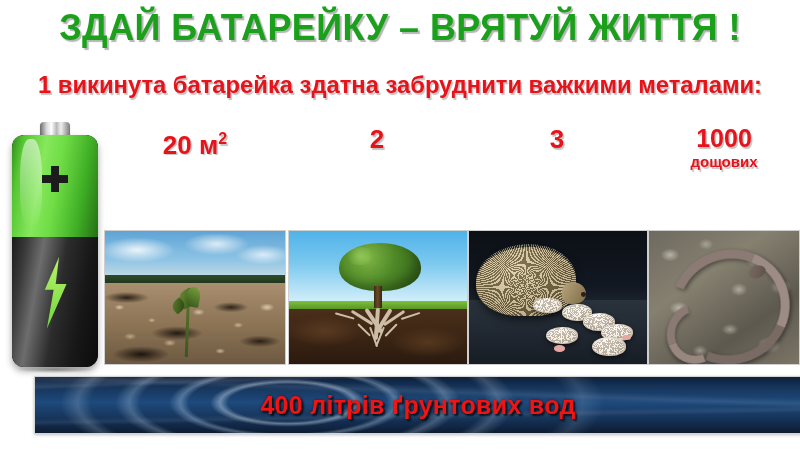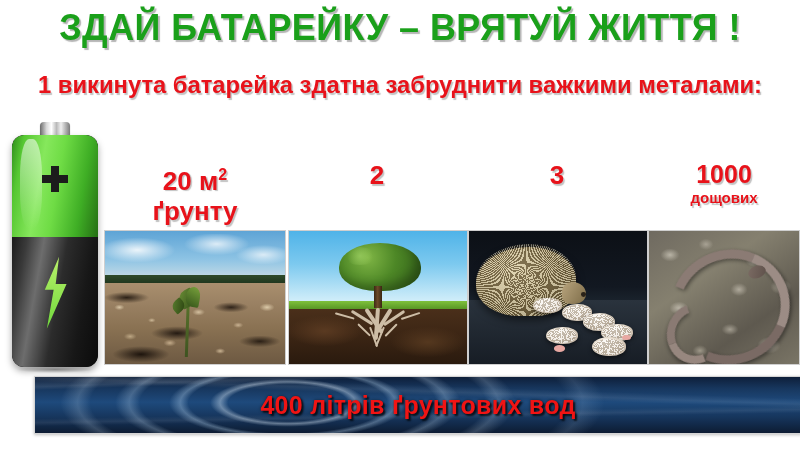--- a/index.html
+++ b/index.html
@@ -91,21 +91,21 @@
   .col-0{left:104px;width:182px;}
   .col-1{left:288px;width:178px;}
   .col-2{left:468px;width:178px;}
   .col-3{left:649px;width:150px;}
 
   .cap{
     text-align:center;color:#e8121a;font-weight:bold;
     text-shadow:1.5px 1.5px 1px rgba(120,120,120,.45);
     white-space:nowrap;
   }
-  .cap .big{display:block;font-size:26px;line-height:30px;margin-top:36px;}
+  .cap .big{display:block;font-size:26px;line-height:30px;}
   .cap .big sup{font-size:16px;}
   .cap .sub{display:block;font-size:26px;line-height:30px;}
   .cap .sm{display:block;font-size:15px;line-height:18px;}
   .col-3 .cap .big{font-size:25px;line-height:29px;}
 
   .photo{
     position:absolute;top:230px;
     border:1px solid #cfcfcf;
     overflow:hidden;background:#888;
   }
@@ -311,21 +311,20 @@
           <i></i>
         </div>
       <div class="bat-bolt"></div>
     </div>
     <div class="bat-shadow"></div>
   </div>
 
   <div class="col col-0">
     <div class="cap">
       <span class="big"><span>20 м</span><sup>2</sup></span>
-      <span class="sub">ґрунту</span>
     </div>
   </div>
   <div class="photo p0">
     <div class="ph">
       <div class="soil-sky"></div>
       <div class="soil-clouds"></div>
       <div class="soil-trees"></div>
       <div class="soil-ground"></div>
       <div class="soil-rocks"></div>
       <div class="sprout-stem"></div>

